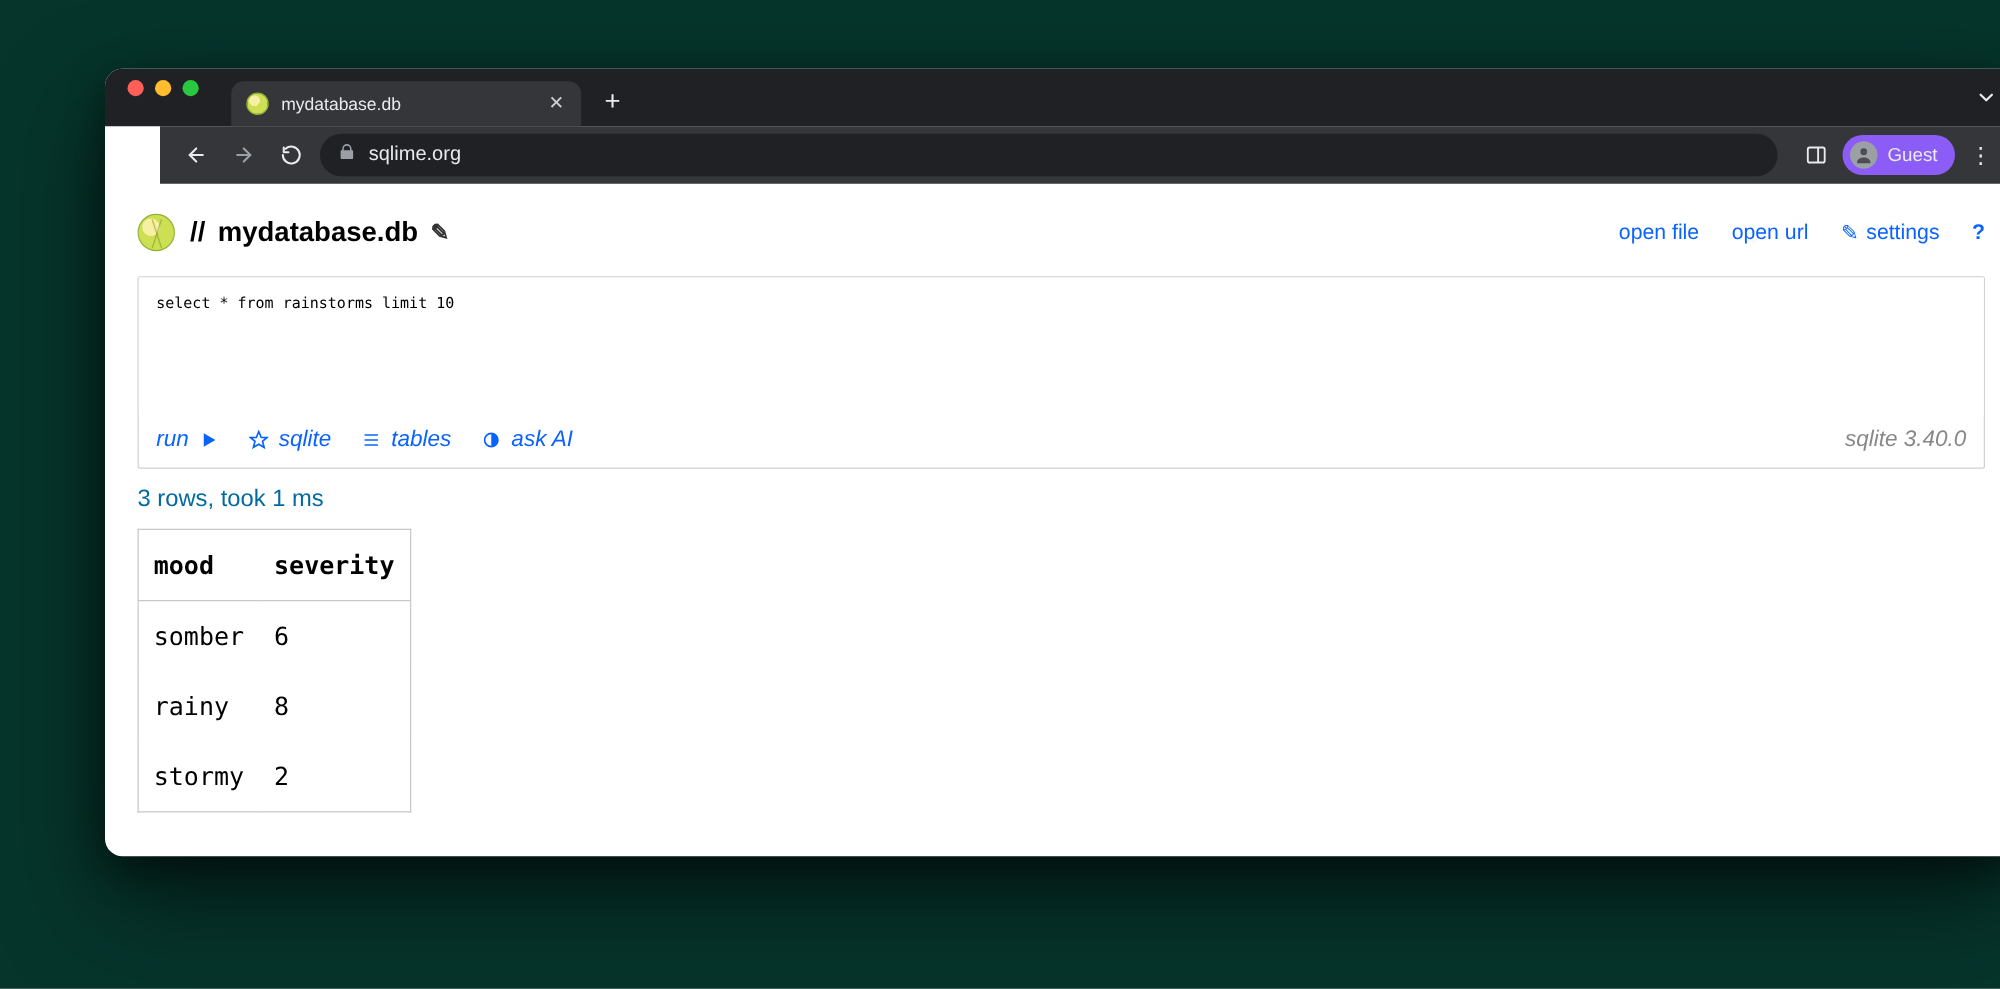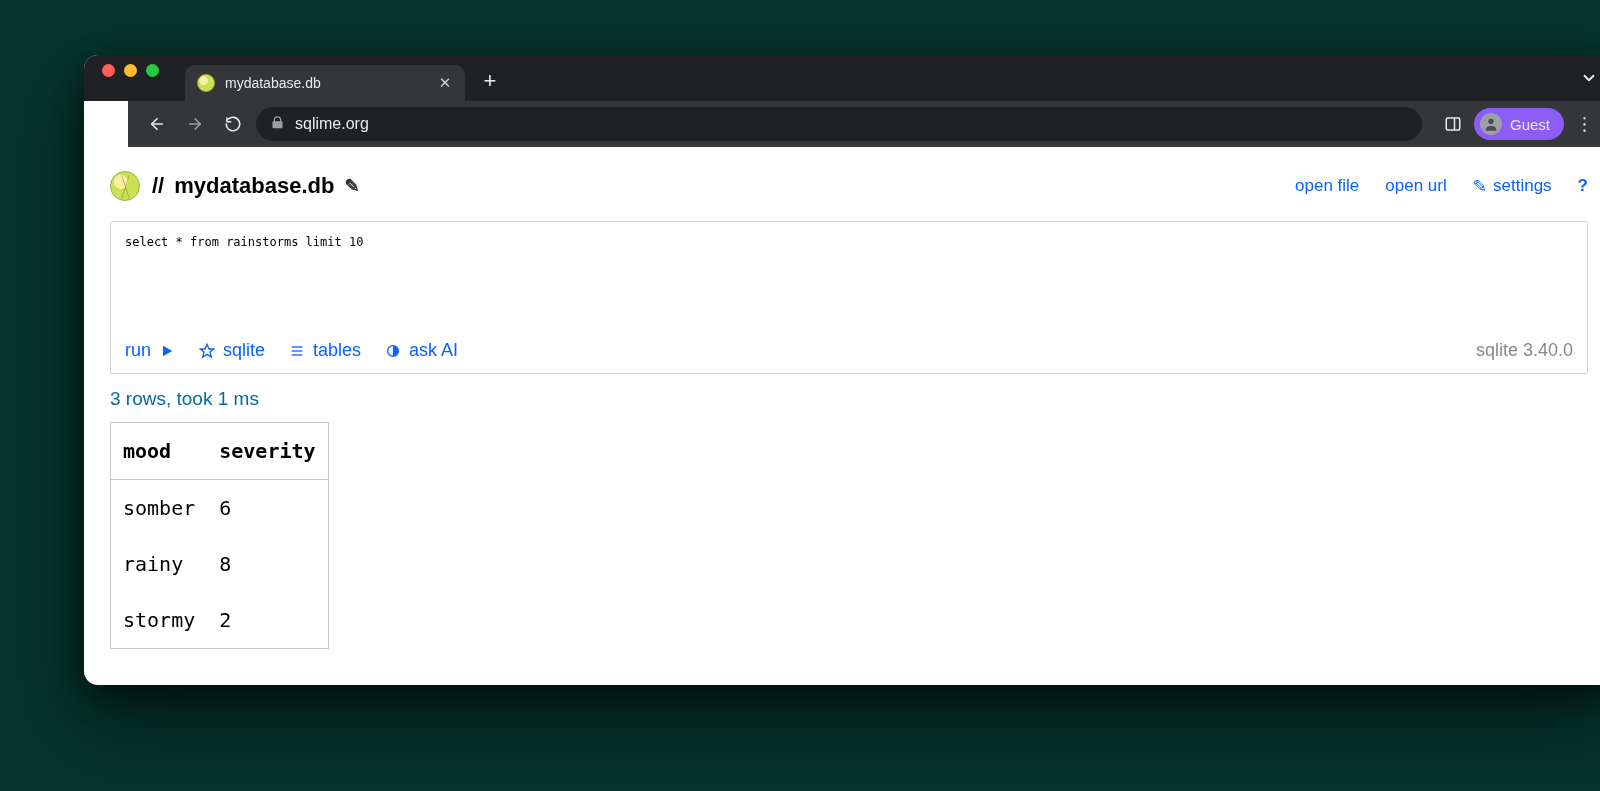--- a/index.html
+++ b/index.html
@@ -168,20 +168,21 @@
     padding: 12px 14px 18px 14px;
     font-family: ui-monospace, SFMono-Regular, Menlo, Consolas, monospace;
     font-size: 12px; line-height: 1.35;
     color:#000;
   }
   .editor-actions {
     display:flex; align-items:flex-end; gap:24px;
     padding: 4px 14px 12px 14px;
     font-size: 18px;
     color:#0a62ff;
+    font-style:italic;
   }
   .editor-actions .act { display:flex; align-items:center; gap:8px; cursor:pointer; }
   .editor-actions .act svg { width:16px; height:16px; stroke:#0a62ff; stroke-width:2; fill:none; }
   .editor-actions .act .play { fill:#0a62ff; stroke:none; }
   .editor-actions .version { margin-left:auto; color:#888; font-size:18px; cursor:default; }
 
   .result-status { margin-top: 14px; font-size: 19px; color:#0369a1; }
   .result-table {
     margin-top: 12px;
     border: 1px solid #c8c8c8;

